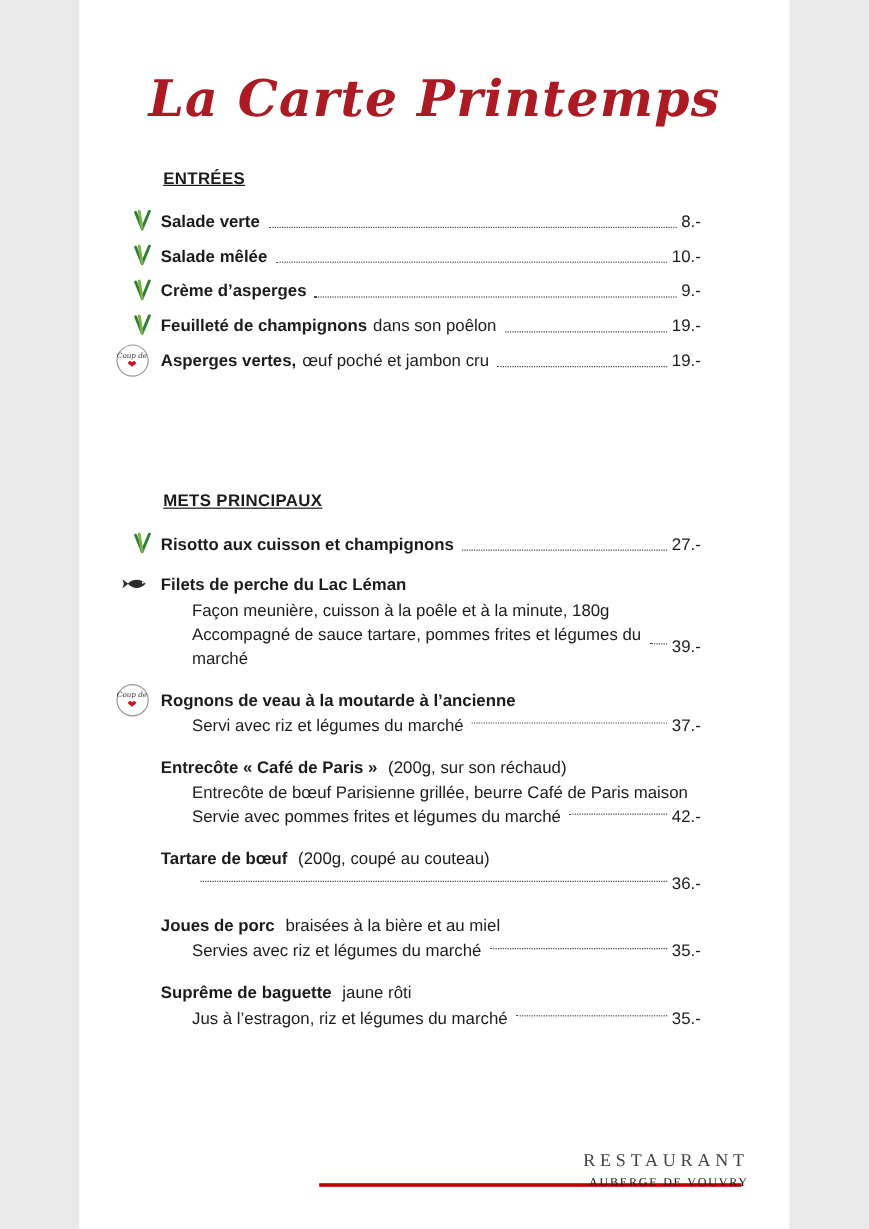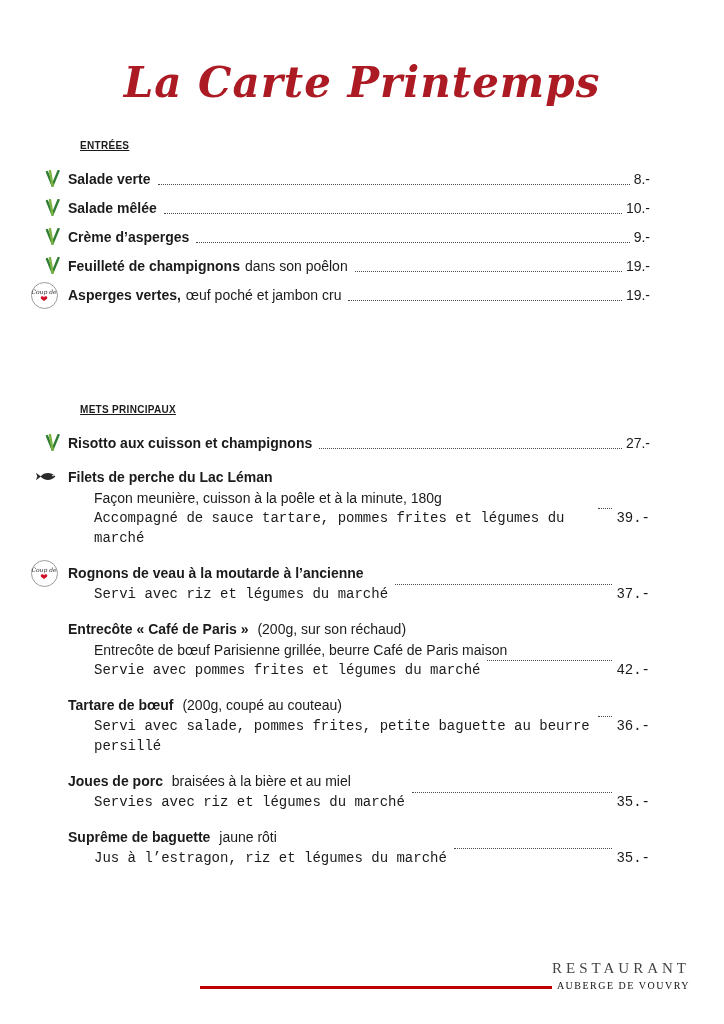--- a/index.html
+++ b/index.html
@@ -1,52 +1,52 @@
 <!DOCTYPE html>
 <html><head>
 <meta charset="utf-8">
 <style>
   html,body { margin:0; padding:0; background:#e9e9e9; }
   .page {
-    width:724px; height:1024px; margin:0 auto; background:#ffffff;
+    width:592px; height:1024px; margin:0 auto; background:#ffffff;
     position:relative; overflow:hidden;
     font-family:"Liberation Sans","DejaVu Sans",sans-serif;
     color:#1b1b1b;
   }
   .title {
     margin:0; padding-top:60px; text-align:center;
     font-family:"DejaVu Serif","Liberation Serif",serif;
     font-style:italic; font-weight:700; font-size:42px;
     color:#ac1a24; letter-spacing:1px; line-height:1.1;
   }
   .menu { padding:0 74px 0 68px; }
   .section-heading {
-    font-size:10px; font-weight:bold; text-decoration:underline;
-    letter-spacing:0.3px; margin:34px 0 20px 12px;
+    font-size:14px; font-weight:bold; text-decoration:underline;
+    letter-spacing:0.3px; margin:34px 0 20px 2px;
   }
   .section-heading.mains { margin-top:100px; }
 
   .row {
     position:relative; display:flex; align-items:flex-end;
     font-size:14px; line-height:17px; margin-bottom:12px;
   }
   .name { font-weight:bold; white-space:nowrap; }
   .desc { white-space:nowrap; margin-left:5px; }
   .desc:empty { display:none; }
   .leader {
     flex:1 1 auto; min-width:14px;
     border-bottom:1.6px dotted #4a4a4a;
     margin:0 4px 3px 7px;
   }
   .price { white-space:nowrap; }
 
   .block { position:relative; font-size:14px; margin-bottom:11px;margin-top:17px; }
   .block .nameline { line-height:17px; margin-bottom:2px; }
   .block .subline { padding-left:26px; line-height:20px; }
-  .block .subline.last { display:flex; align-items:flex-start;font-family:Liberation Mono, monospace; }
+  .block .subline.last { display:flex; align-items:center; }
 
   .icon { position:absolute; left:-28px; top:-1px; width:24px; display:flex; justify-content:center; }
   .icon.coup-badge { left:-36px; top:-5px; }
   .icon.fish-pos { left:-33px; top:1px; }
 
   .coup {
     box-sizing:border-box; width:27px; height:27px; border:1px solid #9a9a9a;
     border-radius:50%; background:#fff;
     display:flex; flex-direction:column; align-items:center; justify-content:center;
   }
@@ -208,21 +208,20 @@
         <span class="price">42.-</span>
       </div>
     </div>
 
     <div class="block">
       <div class="nameline">
         <span class="name">Tartare de bœuf</span>
         <span class="desc">(200g, coupé au couteau)</span>
       </div>
       <div class="subline last">
-        <span>Servi avec salade, pommes frites, petite baguette au beurre persillé</span>
         <span class="leader"></span>
         <span class="price">36.-</span>
       </div>
     </div>
 
     <div class="block">
       <div class="nameline">
         <span class="name">Joues de porc</span>
         <span class="desc">braisées à la bière et au miel</span>
       </div>

